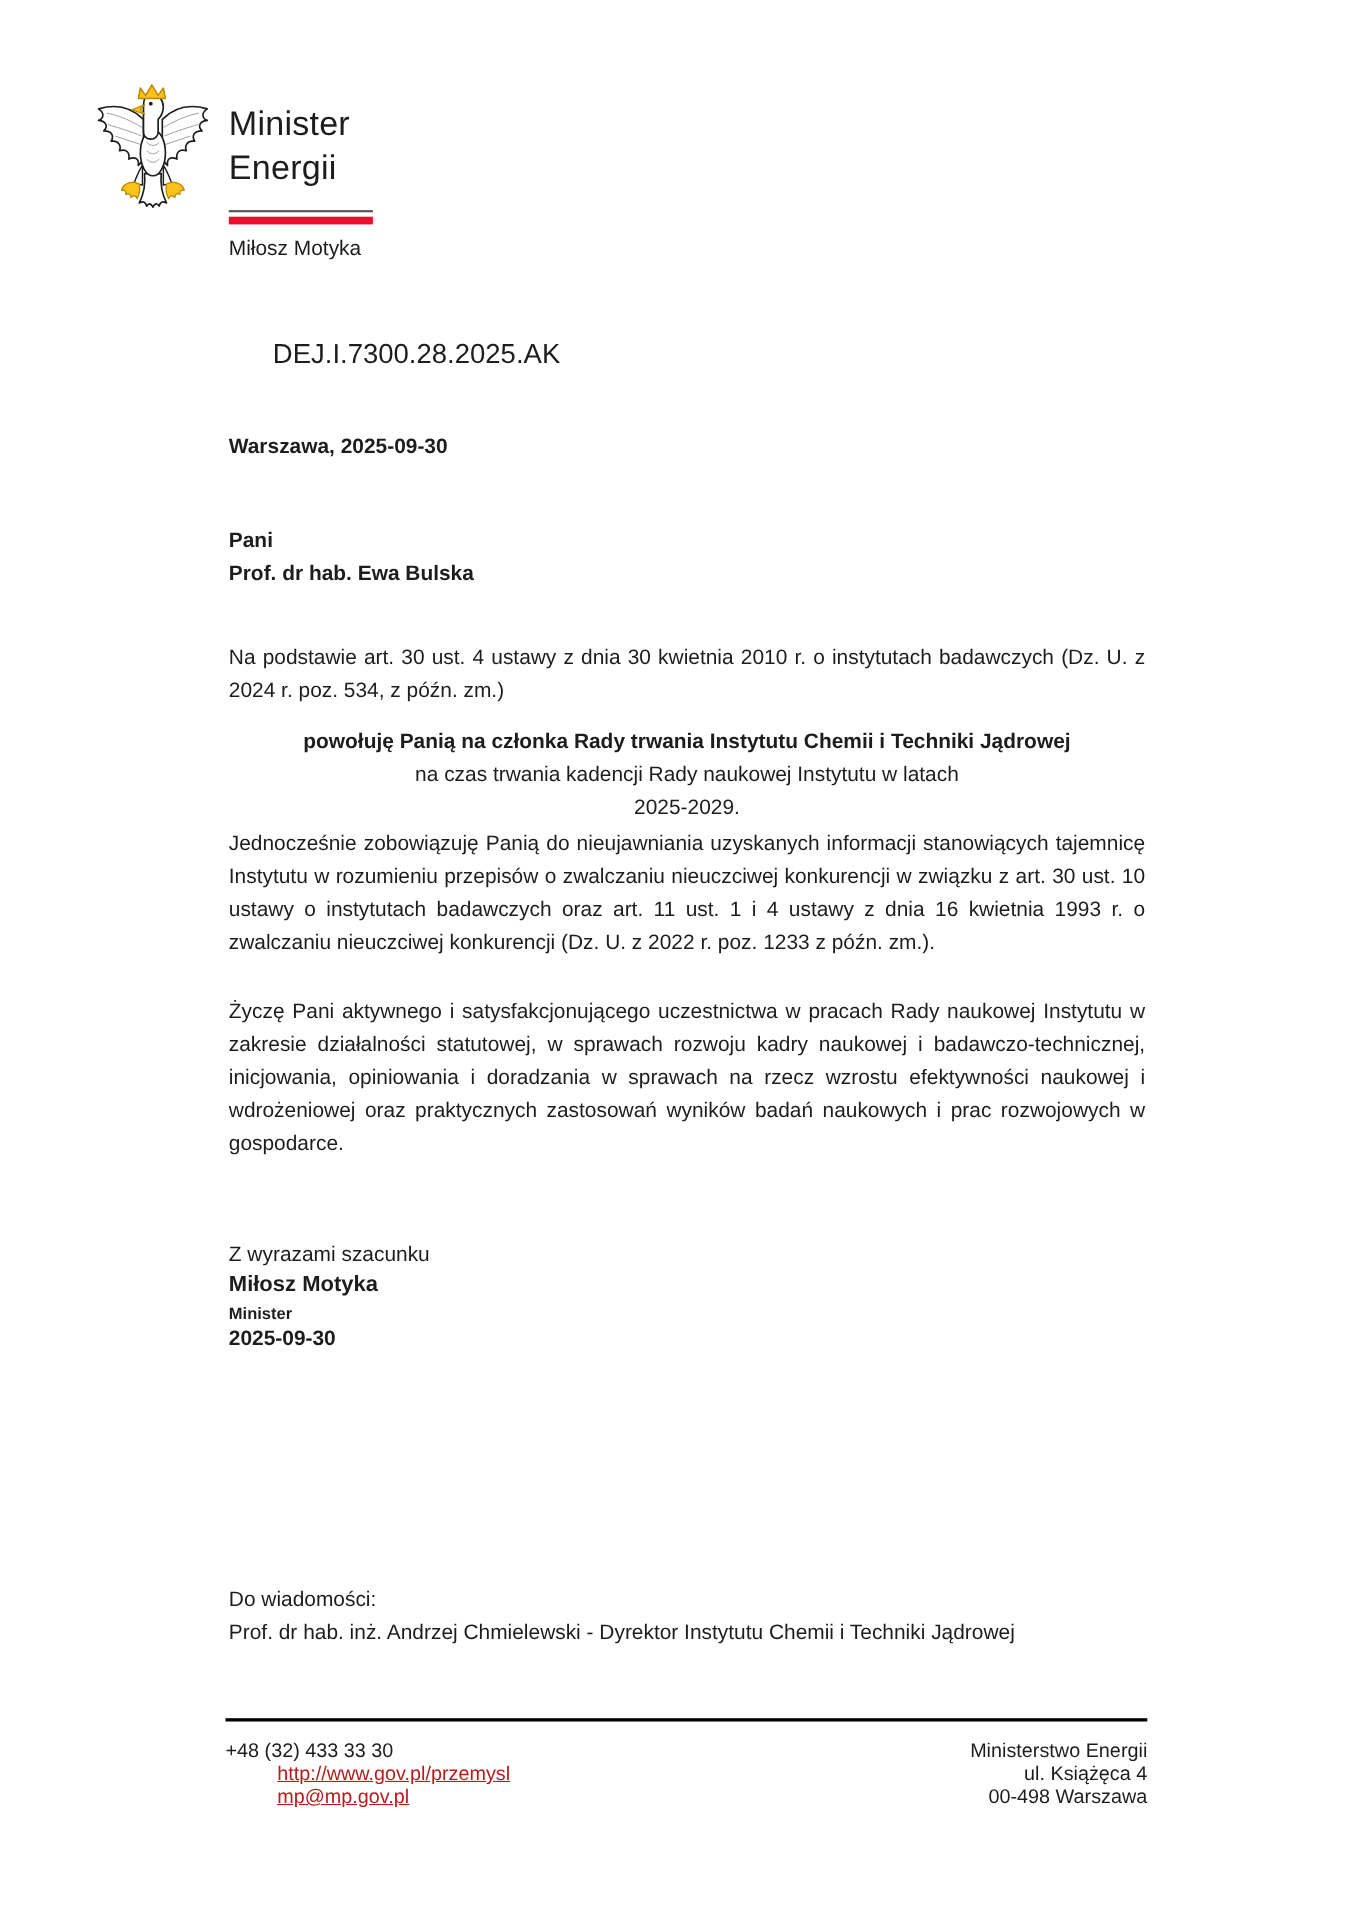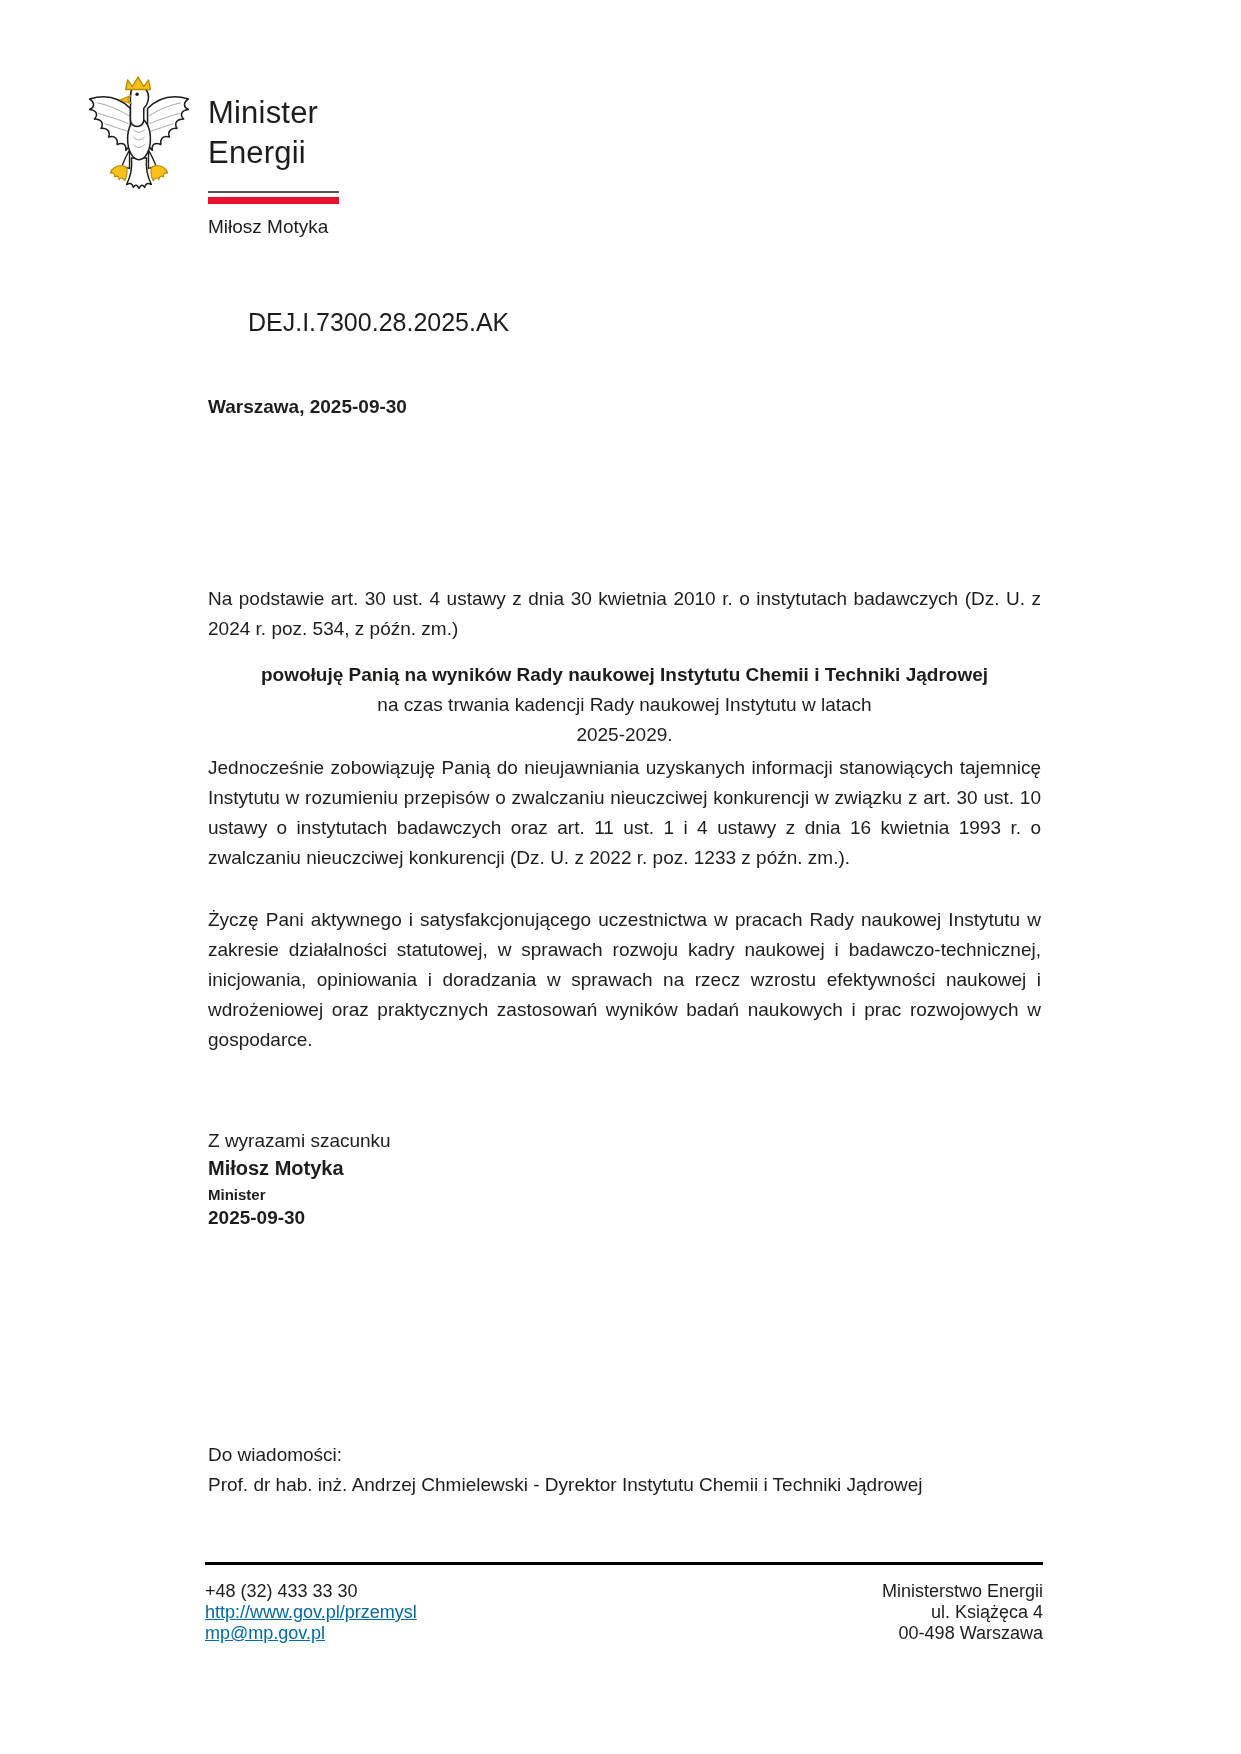--- a/index.html
+++ b/index.html
@@ -52,21 +52,21 @@
 
   
   .footer-rule { left: 205px; top: 1562px; width: 838px; height: 3px; background: #000000; }
   .footer {
     left: 205px; top: 1581px; width: 838px;
     display: flex; justify-content: space-between;
     font-size: 18px; line-height: 21px; gap: 41px;
   }
   .footer .f-left  { text-align: left; }
   .footer .f-right { text-align: right; }
-  .footer a { color: #0369a1; text-decoration: underline; cursor: pointer; }
+  .footer a { color: #b91c1c; text-decoration: underline; cursor: pointer; margin-left: 47px; }
 </style>
 </head>
 <body>
 
 <div class="page">
 
   <svg class="abs eagle" viewBox="0 0 120 132" xmlns="http://www.w3.org/2000/svg">
 
     <path d="M51 36 C42 27 28 20 8 26 C14 30 13 35 8 37 C16 38 17 43 13 47 C21 47 23 52 20 57 C27 56 30 61 28 66 C35 64 38 68 37 74 C43 71 47 74 46 80 C49 77 51 76 51 72 Z" fill="#ffffff" stroke="#1d1d1b" stroke-width="1.6" stroke-linejoin="round"></path>
 
@@ -101,25 +101,29 @@
 
   <div class="abs rule-thin"></div>
   <div class="abs rule-red"></div>
 
   <div class="abs sender">Miłosz Motyka</div>
 
   <div class="abs refnum">DEJ.I.7300.28.2025.AK</div>
 
   <div class="abs placedate">Warszawa, 2025-09-30</div>
 
+  <div class="abs addressee">
+    <div>Pani</div>
+    <div>Prof. dr hab. Ewa Bulska</div>
+  </div>
 
   <div class="abs col para-legal">Na podstawie art. 30 ust. 4 ustawy z dnia 30 kwietnia 2010 r. o instytutach badawczych (Dz. U. z 2024 r. poz. 534, z późn. zm.)</div>
 
   <div class="abs col center-block">
-    <div class="bold-line">powołuję Panią na wyników Rady naukowej Instytutu Chemii i Techniki Jądrowej</div>
+    <div class="bold-line">powołuję Panią na członka Rady trwania Instytutu Chemii i Techniki Jądrowej</div>
     <div>na czas trwania kadencji Rady naukowej Instytutu w latach</div>
     <div>2025-2029.</div>
   </div>
 
   <div class="abs col para-conf">Jednocześnie zobowiązuję Panią do nieujawniania uzyskanych informacji stanowiących tajemnicę Instytutu w rozumieniu przepisów o zwalczaniu nieuczciwej konkurencji w związku z art. 30 ust. 10 ustawy o instytutach badawczych oraz art. 11 ust. 1 i 4 ustawy z dnia 16 kwietnia 1993 r. o zwalczaniu nieuczciwej konkurencji (Dz. U. z 2022 r. poz. 1233 z późn. zm.).</div>
 
   <div class="abs col para-wishes">Życzę Pani aktywnego i satysfakcjonującego uczestnictwa w pracach Rady naukowej Instytutu w zakresie działalności statutowej, w sprawach rozwoju kadry naukowej i badawczo-technicznej, inicjowania, opiniowania i doradzania w sprawach na rzecz wzrostu efektywności naukowej i wdrożeniowej oraz praktycznych zastosowań wyników badań naukowych i prac rozwojowych w gospodarce.</div>
 
   <div class="abs closing">
     <div class="c-salutation">Z wyrazami szacunku</div>

